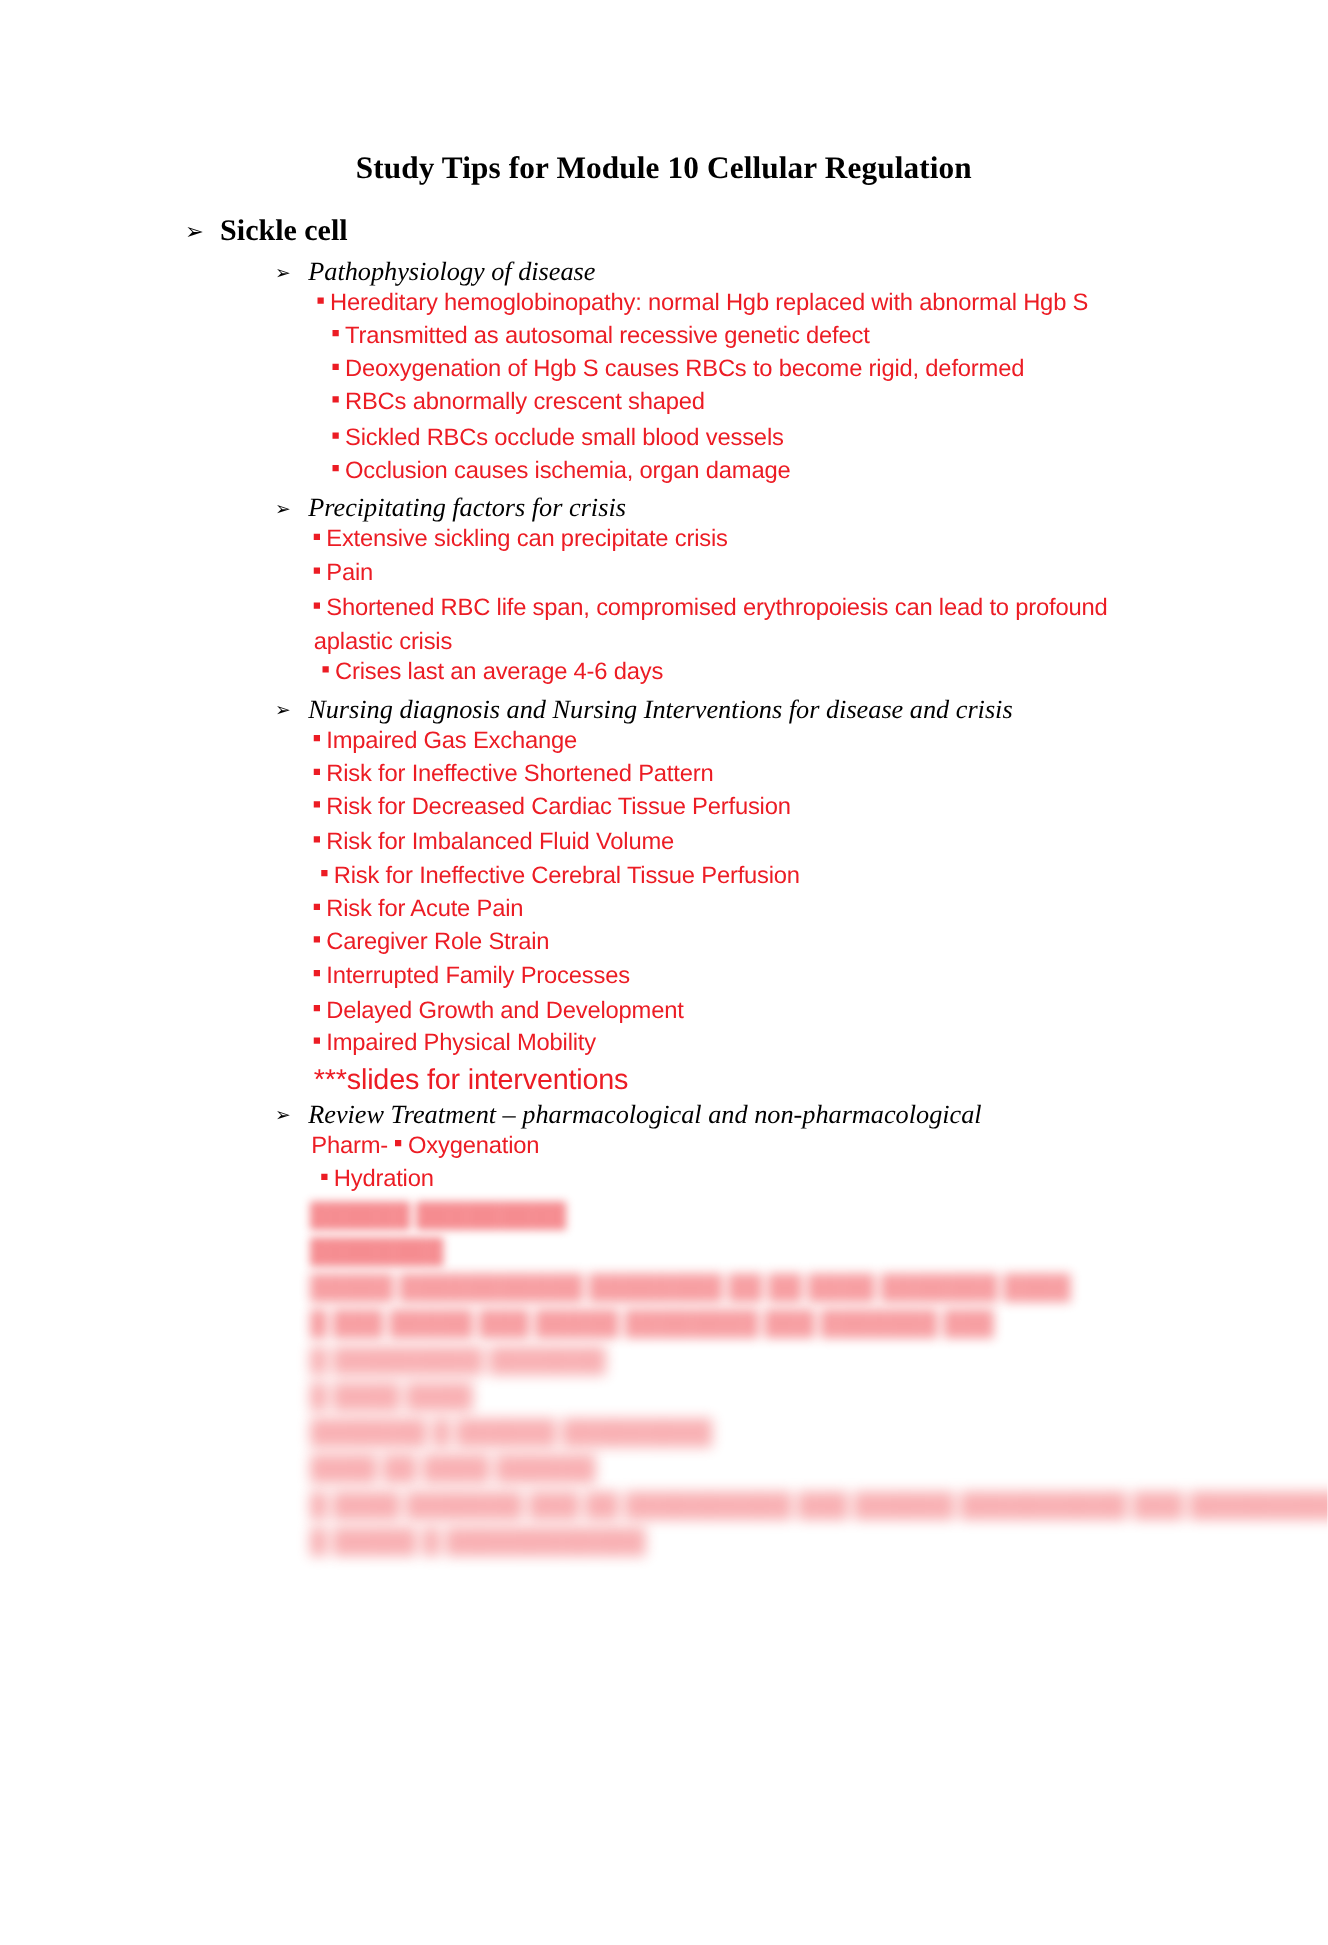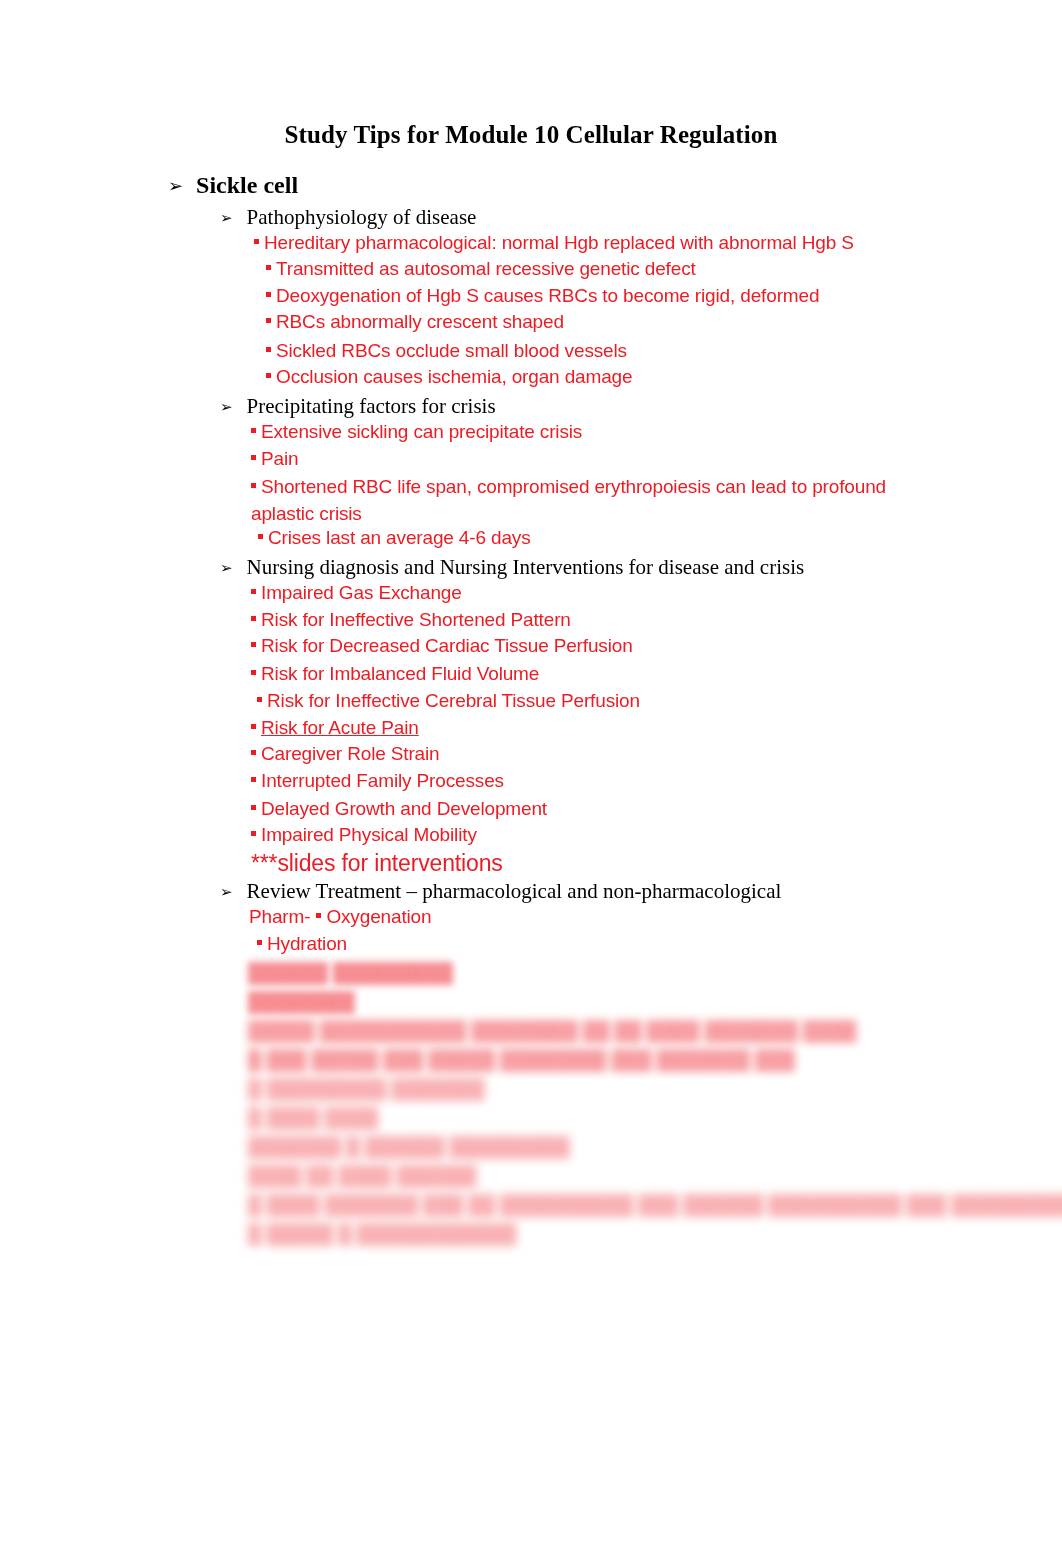--- a/index.html
+++ b/index.html
@@ -49,20 +49,21 @@
     font-weight: bold;
     font-size: 24px;
     color: #000000;
   }
   
   .h2-line {
     font-family: "Liberation Serif", "DejaVu Serif", serif;
     font-weight: normal;
     font-size: 21px;
     color: #000000;
+    font-style: italic;
   }
 
   
   .arrow-bullet {
     display: inline-block;
     color: #000000;
     font-family: "DejaVu Sans", sans-serif;
     transform: translateY(-1px);
   }
   .arrow-1 { font-size: 18px; margin-right: 13px; }
@@ -118,30 +119,30 @@
   .blur-line.b-strong { filter: blur(3.6px); opacity: 0.5; }
   .blur-line.b-soft   { filter: blur(5px);   opacity: 0.34; }
 </style>
 </head>
 <body>
 
 <div class="page">
 
   <div class="doc-title">Study Tips for Module 10 Cellular Regulation</div>
 
-  <div class="line h1-line" style="left:168px; top:172px;text-align:right;">
+  <div class="line h1-line" style="left:148px; top:172px;text-align:right;">
     <span class="arrow-bullet arrow-1">➢</span><span>Sickle cell</span>
   </div>
 
   <div class="line h2-line" style="left:220px; top:206px;">
     <span class="arrow-bullet arrow-2">➢</span><span>Pathophysiology of disease</span>
   </div>
 
   <div class="line red-line" style="left:254px; top:232px;">
-    <span class="sq-bullet"></span><span>Hereditary pharmacological: normal Hgb replaced with abnormal Hgb S</span>
+    <span class="sq-bullet"></span><span>Hereditary hemoglobinopathy: normal Hgb replaced with abnormal Hgb S</span>
   </div>
   <div class="line red-line" style="left:266px; top:258px;">
     <span class="sq-bullet"></span><span>Transmitted as autosomal recessive genetic defect</span>
   </div>
   <div class="line red-line" style="left:266px; top:285px;">
     <span class="sq-bullet"></span><span>Deoxygenation of Hgb S causes RBCs to become rigid, deformed</span>
   </div>
   <div class="line red-line" style="left:266px; top:311px;">
     <span class="sq-bullet"></span><span>RBCs abnormally crescent shaped</span>
   </div>
@@ -181,21 +182,21 @@
   </div>
   <div class="line red-line" style="left:251px; top:635px;">
     <span class="sq-bullet"></span><span>Risk for Decreased Cardiac Tissue Perfusion</span>
   </div>
   <div class="line red-line" style="left:251px; top:663px;">
     <span class="sq-bullet"></span><span>Risk for Imbalanced Fluid Volume</span>
   </div>
   <div class="line red-line" style="left:257px; top:690px;">
     <span class="sq-bullet"></span><span>Risk for Ineffective Cerebral Tissue Perfusion</span>
   </div>
-  <div class="line red-line" style="left:251px; top:717px;text-decoration:underline;">
+  <div class="line red-line" style="left:251px; top:717px;">
     <span class="sq-bullet"></span><span>Risk for Acute Pain</span>
   </div>
   <div class="line red-line" style="left:251px; top:743px;">
     <span class="sq-bullet"></span><span>Caregiver Role Strain</span>
   </div>
   <div class="line red-line" style="left:251px; top:770px;">
     <span class="sq-bullet"></span><span>Interrupted Family Processes</span>
   </div>
   <div class="line red-line" style="left:251px; top:798px;">
     <span class="sq-bullet"></span><span>Delayed Growth and Development</span>

